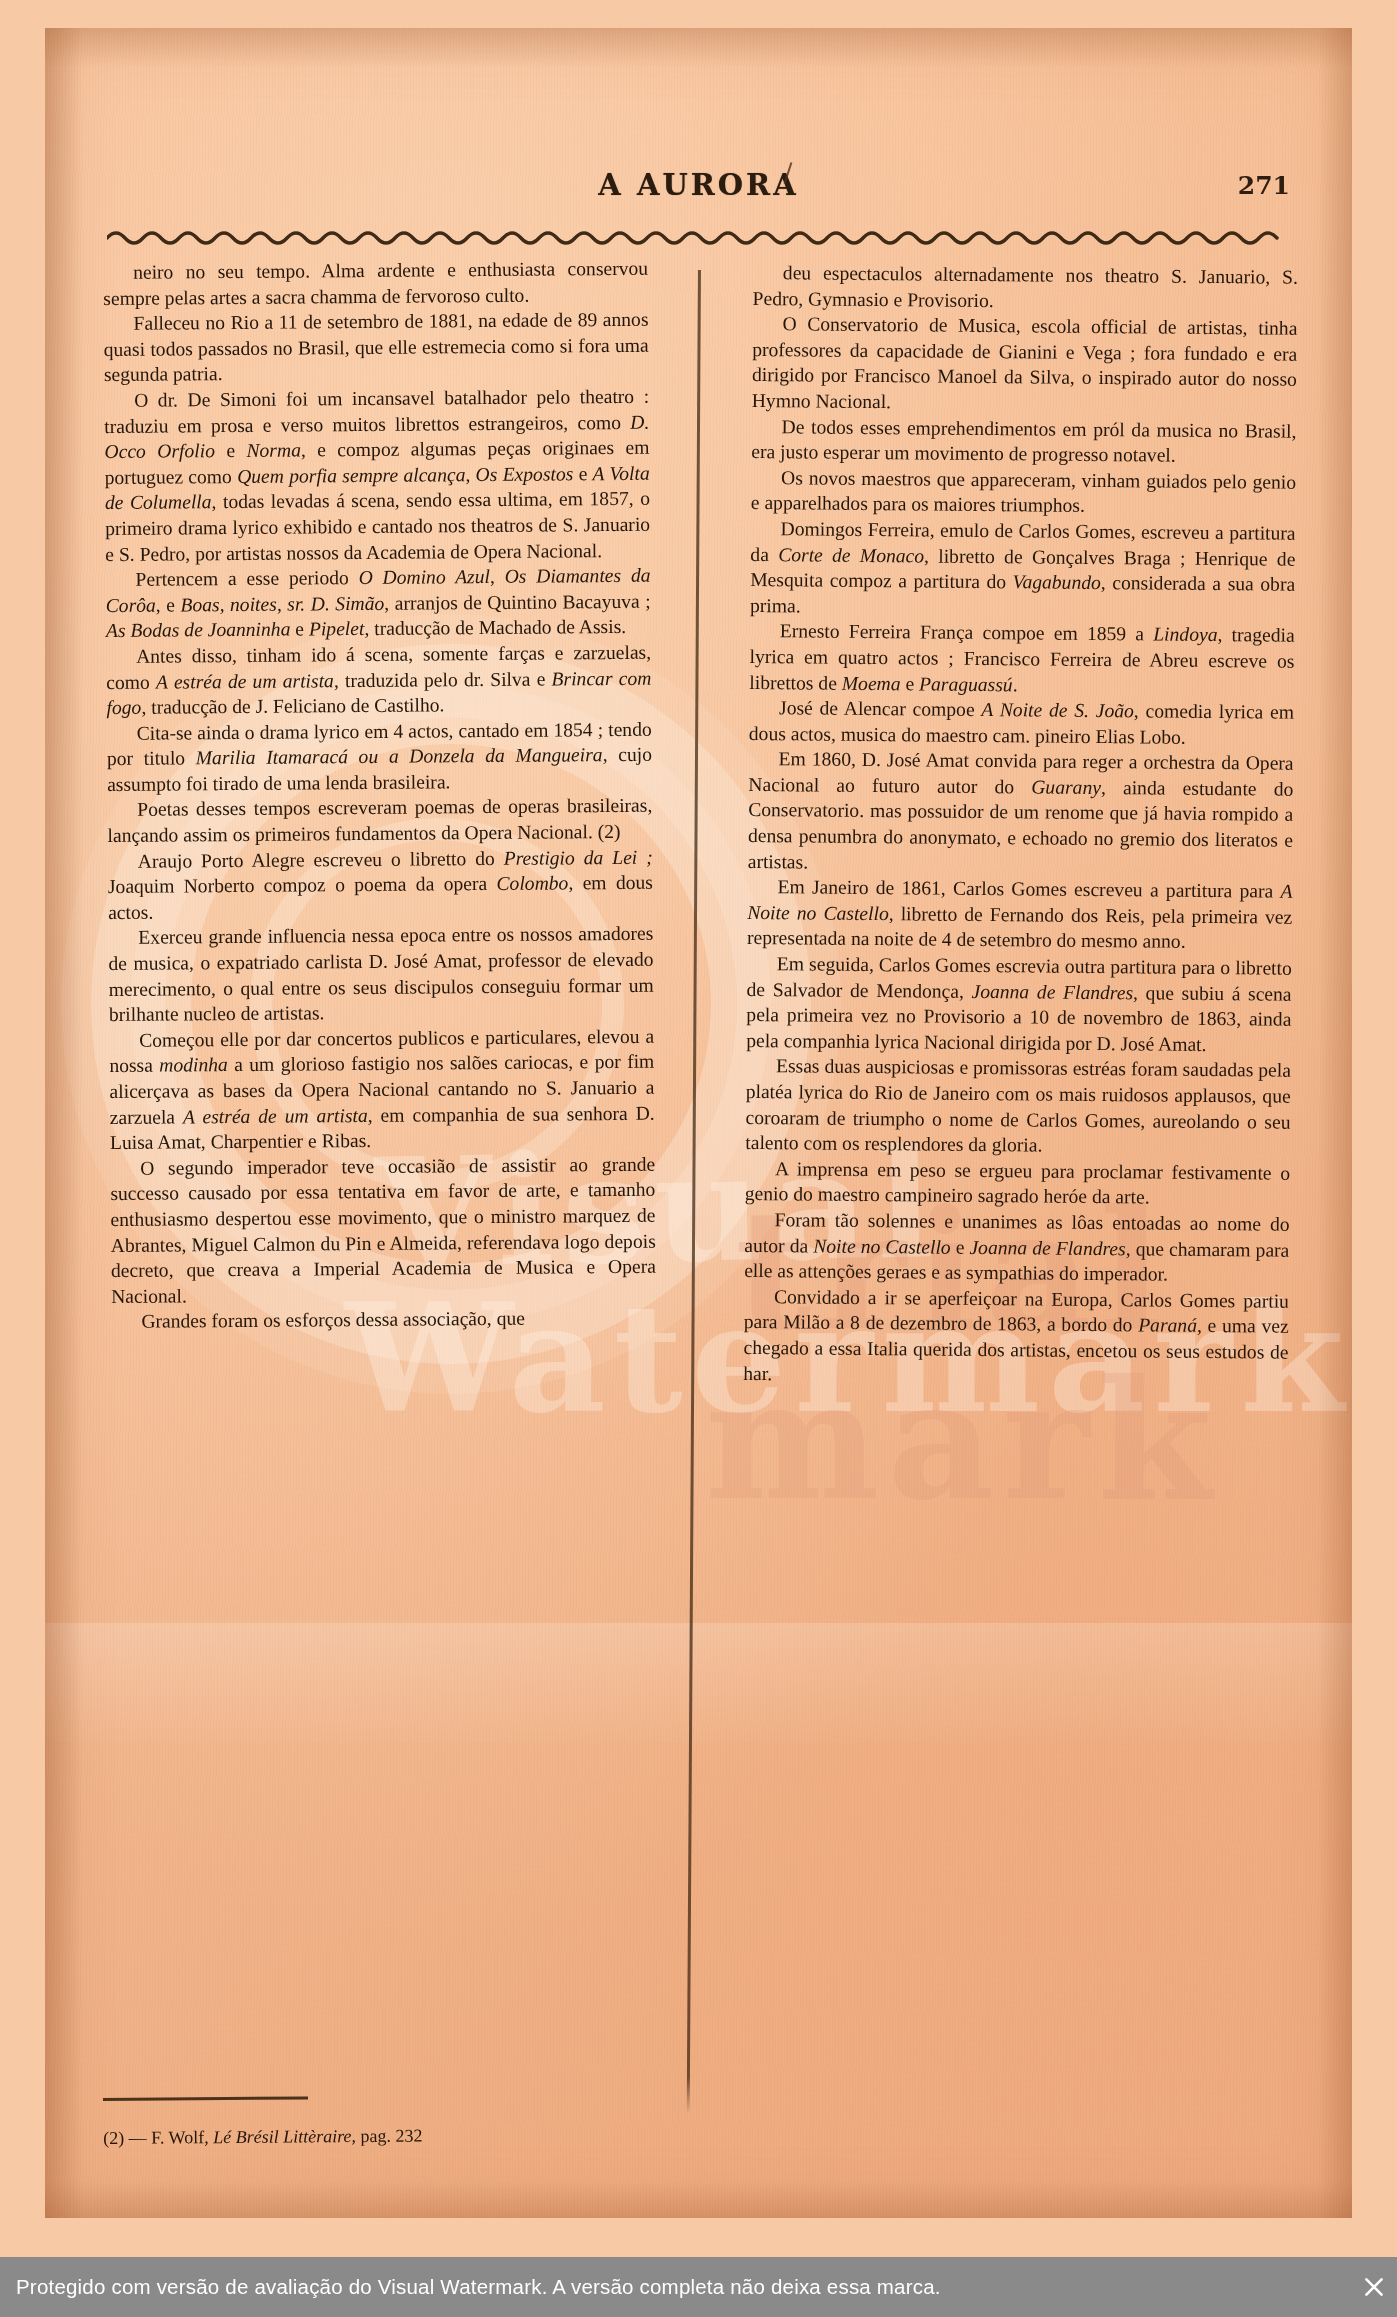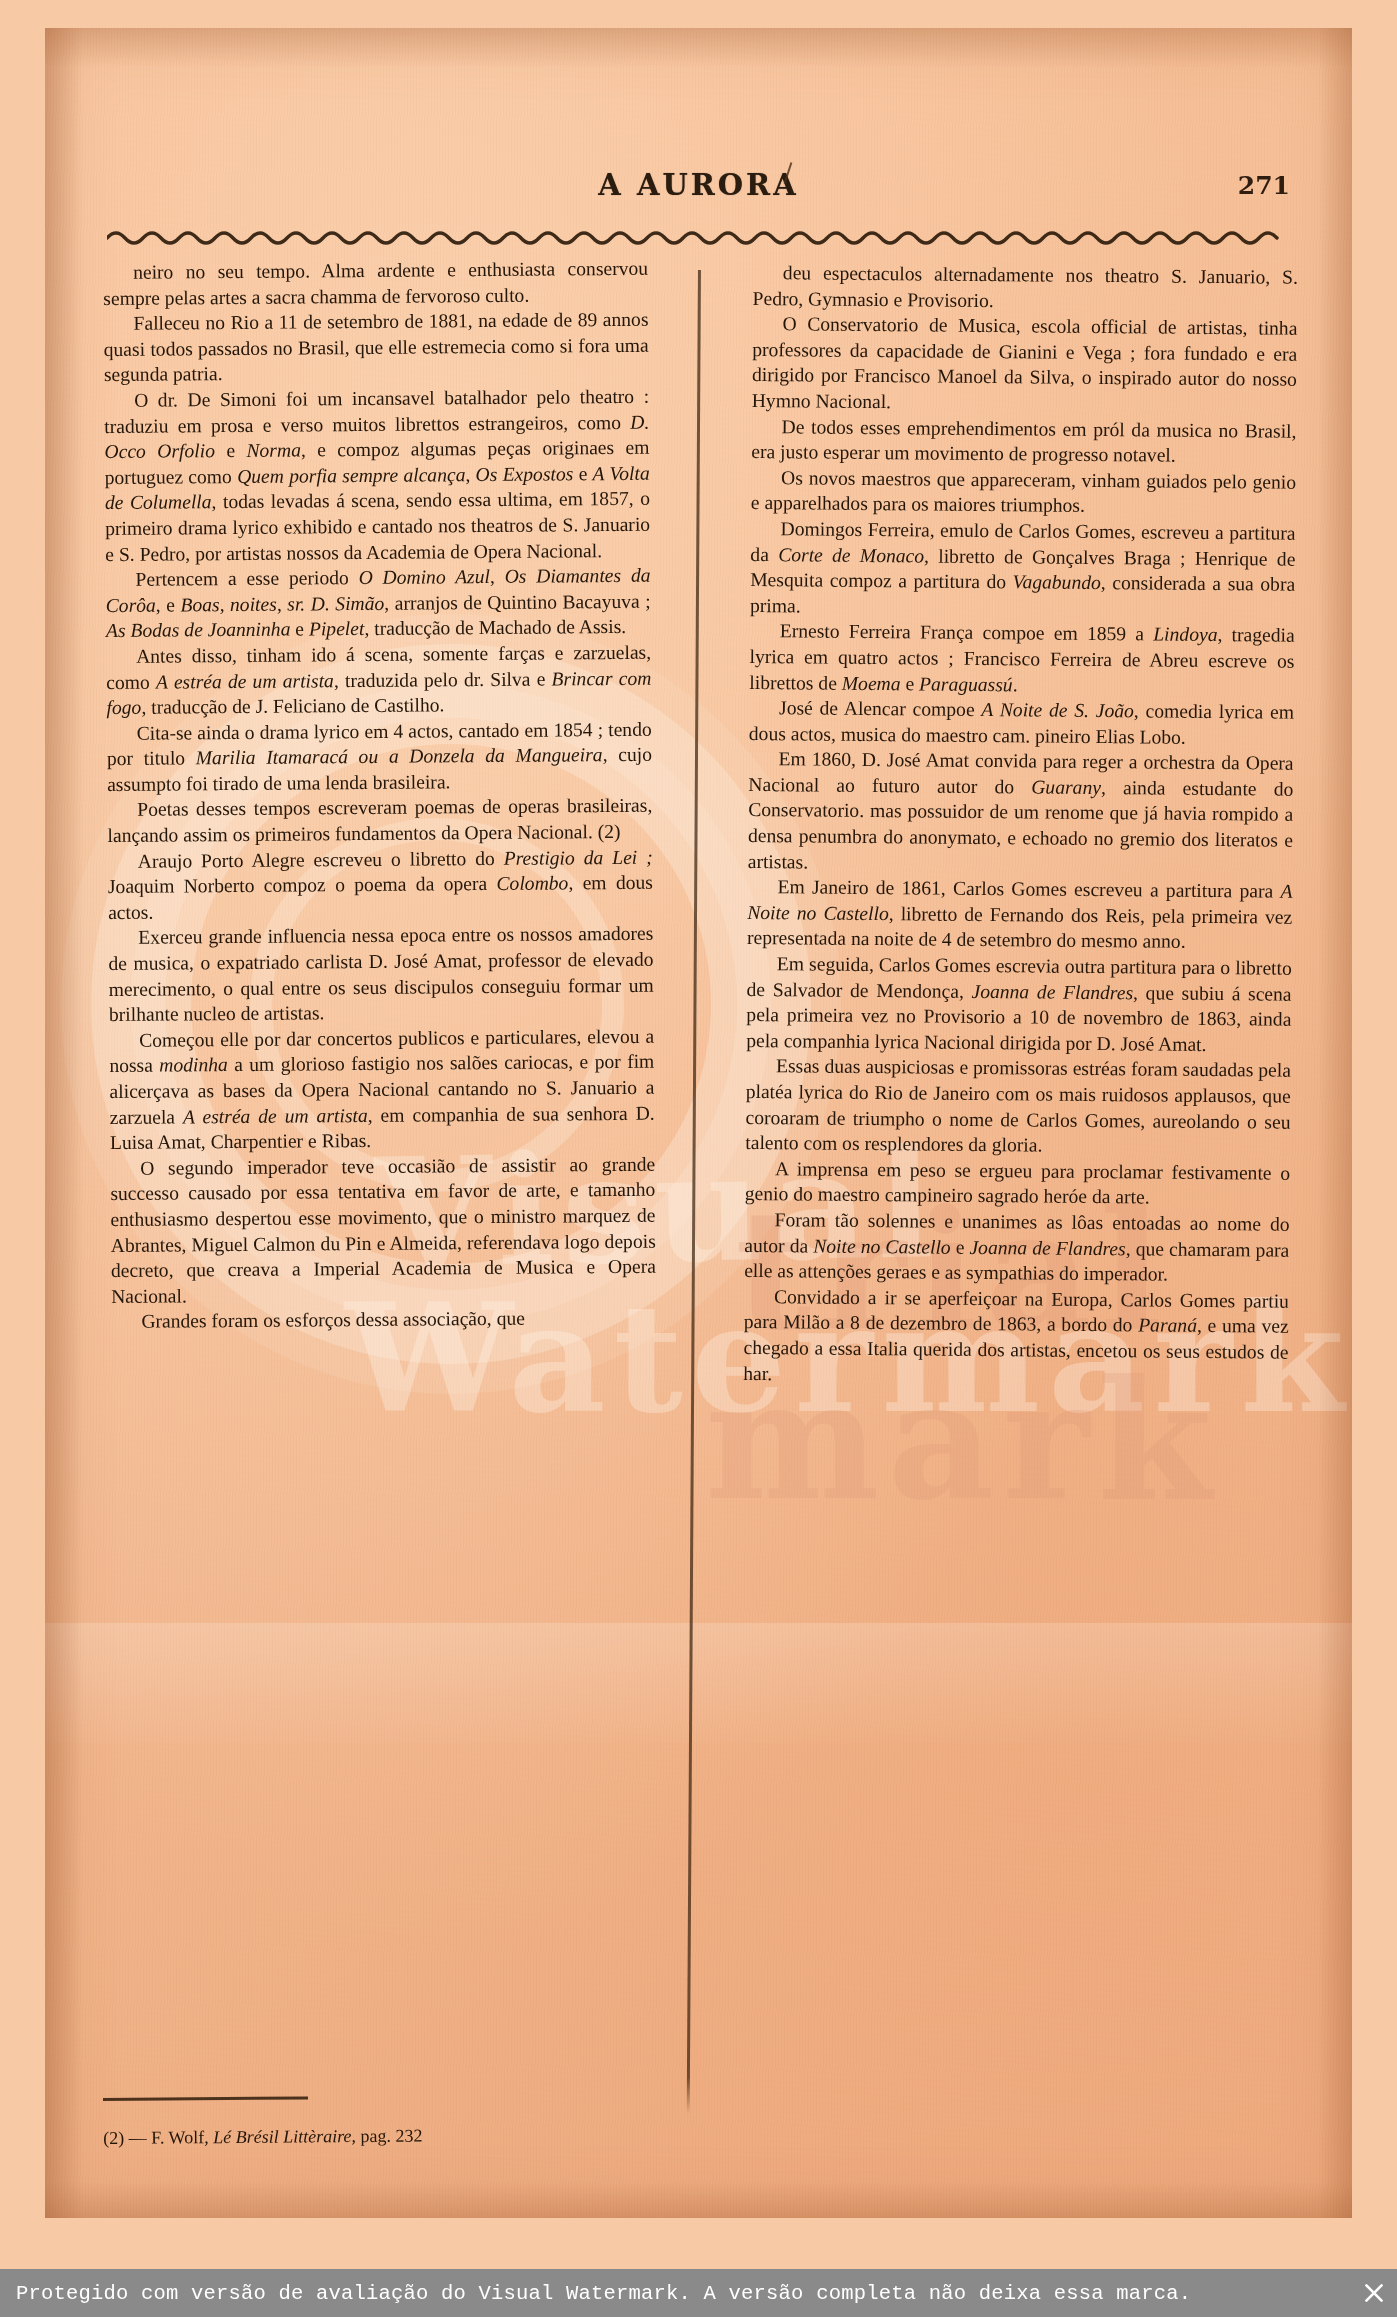--- a/index.html
+++ b/index.html
@@ -130,25 +130,25 @@
     transform:rotate(-0.45deg);transform-origin:left top;
     color:#241609;
   }
   #footnote .rule{
     width:205px;height:3px;background:#3a240f;margin:0 0 26px 0;opacity:.9;
   }
   #footnote .fn-text{font-size:18px;line-height:22px;}
 
   
   #notice{
-    position:absolute;left:0;right:0;bottom:0;height:48px;
+    position:absolute;left:0;right:0;bottom:0;height:60px;
     background:#8a8a8a;
     display:flex;align-items:center;
     color:#ffffff;
-    font-family:Liberation Mono, monospace;
+    font-family:Liberation Sans, sans-serif;
     font-size:20.5px;
     letter-spacing:.2px;
     padding-left:16px;
     box-sizing:border-box;
   }
   #notice .nx{
     position:absolute;right:10px;top:50%;transform:translateY(-50%);
     width:26px;height:26px;
   }
 </style>

